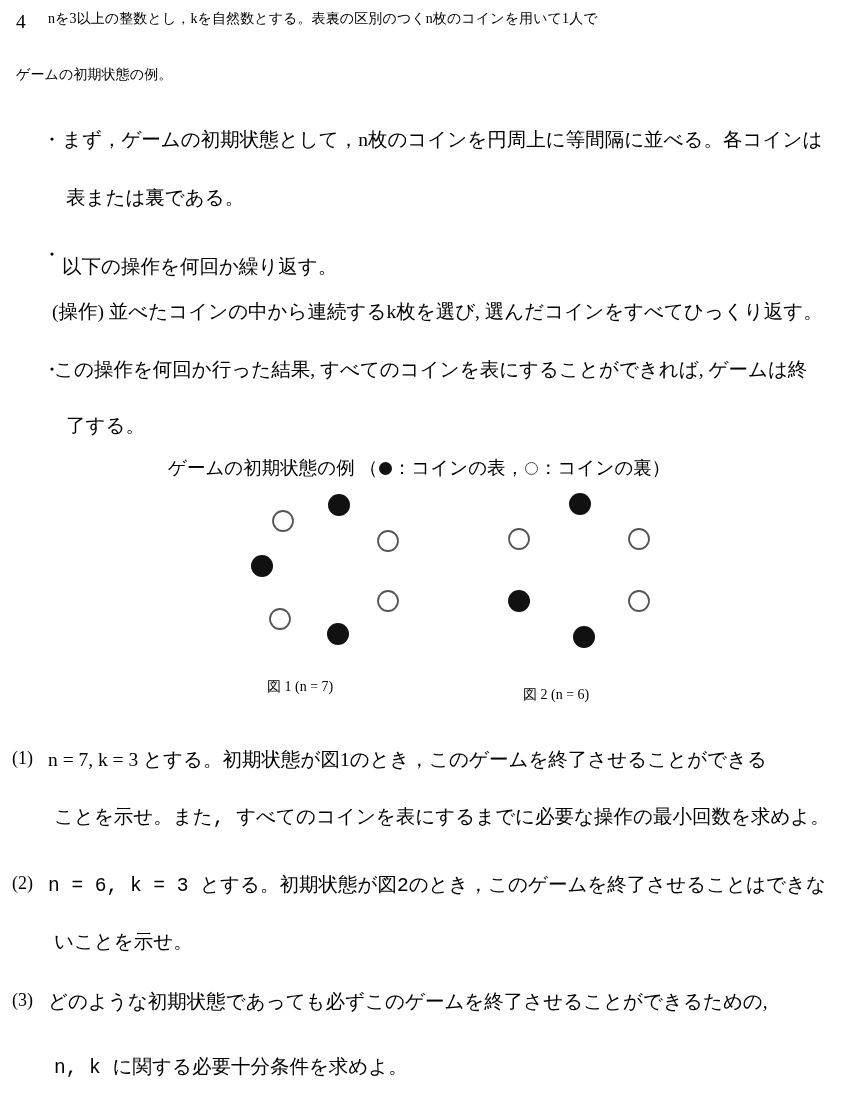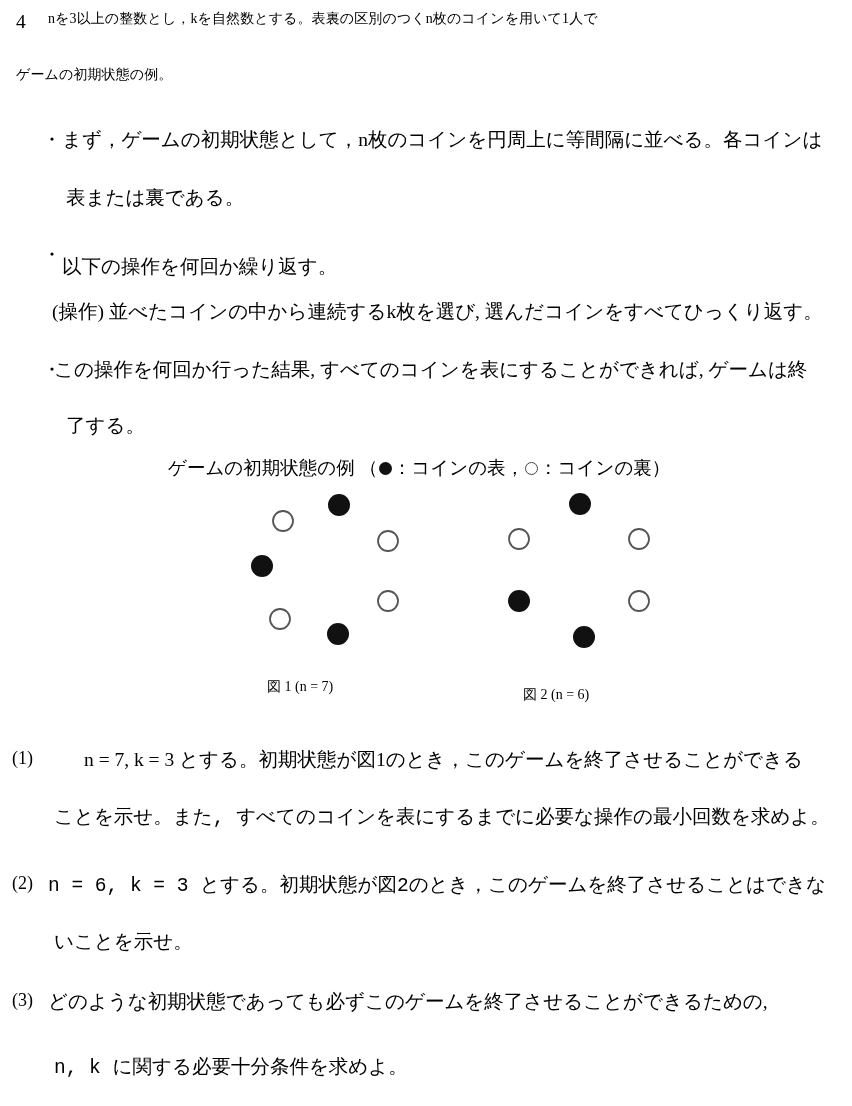--- a/index.html
+++ b/index.html
@@ -147,21 +147,21 @@
           <circle cx="519" cy="89" r="10" fill="#ffffff" stroke="#555555" stroke-width="1.8"></circle>
         </g>
     </svg>
 
     <div class="fig-caption jp" id="fig1-caption">図 1 (n = 7)</div>
 
     <div class="fig-caption jp" id="fig2-caption">図 2 (n = 6)</div>
   </div>
 
   <div class="q-label jp" style="left:12px; top:748px;">(1)</div>
-  <div class="q-text jp" style="left:48px; top:746px;margin-left:36px;">n = 7,  k = 3  とする。初期状態が図1のとき，このゲームを終了させることができる</div>
+  <div class="q-text jp" style="left:48px; top:746px;">n = 7,  k = 3  とする。初期状態が図1のとき，このゲームを終了させることができる</div>
   <div class="q-text jp indent" style="top:803px;">ことを示せ。また, すべてのコインを表にするまでに必要な操作の最小回数を求めよ。</div>
 
   <div class="q-label jp" style="left:12px; top:873px;">(2)</div>
   <div class="q-text jp" style="left:48px; top:871px;font-family:Liberation Mono, monospace;">n = 6,  k = 3  とする。初期状態が図2のとき，このゲームを終了させることはできな</div>
   <div class="q-text jp indent" style="top:928px;">いことを示せ。</div>
 
   <div class="q-label jp" style="left:12px; top:990px;">(3)</div>
   <div class="q-text jp" style="left:48px; top:988px;">どのような初期状態であっても必ずこのゲームを終了させることができるための,</div>
   <div class="q-text jp indent" style="top:1053px;">n,  k  に関する必要十分条件を求めよ。</div>
 

